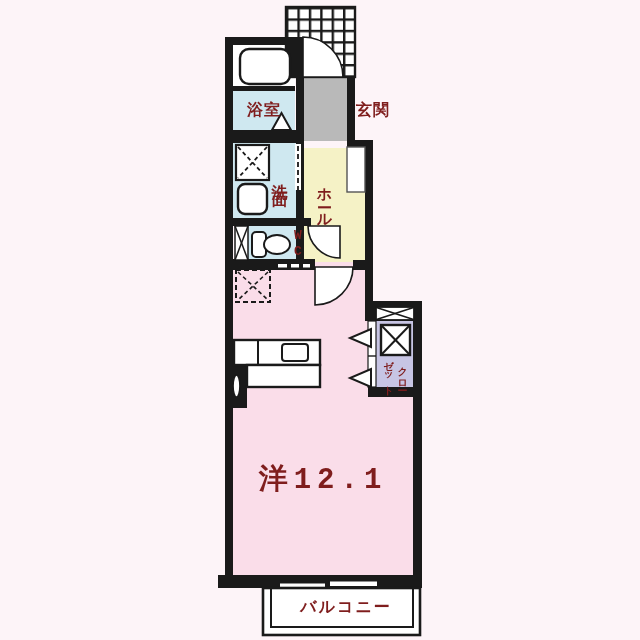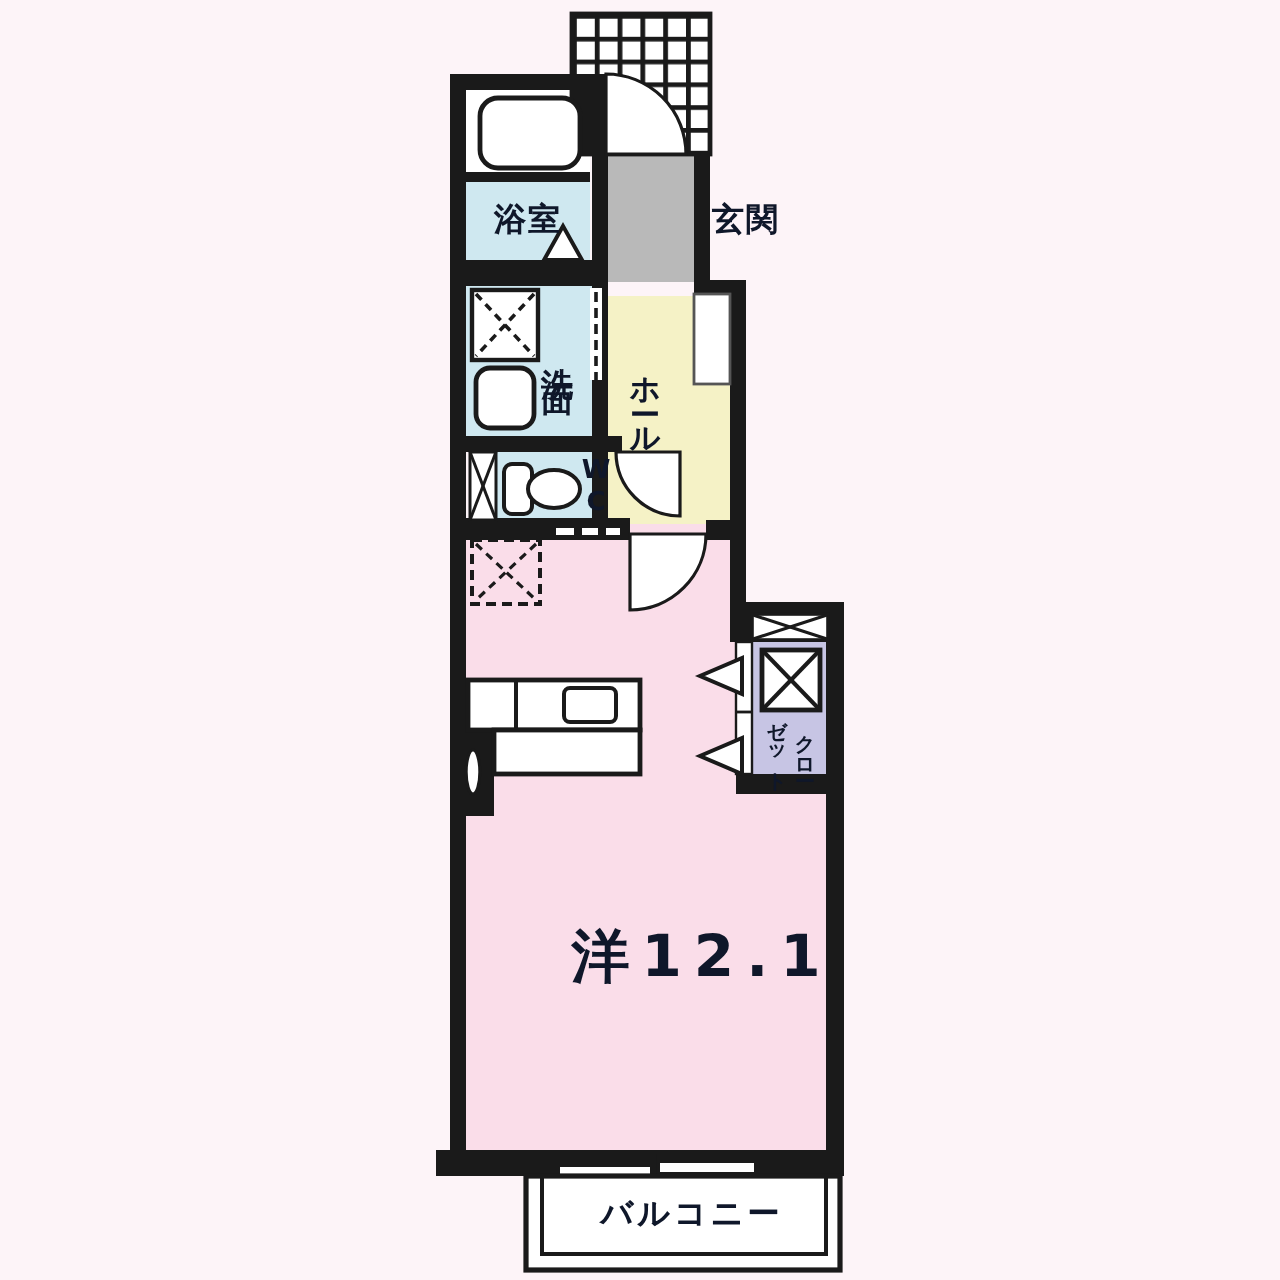--- a/index.html
+++ b/index.html
@@ -1,28 +1,28 @@
 <!DOCTYPE html>
 <html><head>
 <meta charset="utf-8">
 <style>
   html,body{margin:0;padding:0;}
   body{background:#fdf4f8;font-family:"DejaVu Sans",sans-serif;}
   .canvas{position:relative;width:640px;height:640px;background:#fdf4f8;overflow:hidden;}
   .canvas svg{position:absolute;left:0;top:0;}
-  .lbl{position:absolute;color:#0f172a;font-weight:bold;display:flex;align-items:center;justify-content:center;white-space:nowrap;}
+  .lbl{position:absolute;color:#7f1d1d;font-weight:bold;display:flex;align-items:center;justify-content:center;white-space:nowrap;font-family:Liberation Mono, monospace;}
   .lbl-h{text-align:center;}
   .lbl-v{writing-mode:vertical-rl;}
   .lbl-upright{writing-mode:vertical-rl;text-orientation:upright;}
   .bath-label{left:231px;top:100px;width:66px;height:20px;font-size:16px;letter-spacing:1px;}
   .entrance-label{left:301px;top:100px;width:48px;height:20px;font-size:16px;letter-spacing:1px;margin-left:48px;}
   .hall-label{left:311px;top:150px;width:22px;height:102px;font-size:15px;letter-spacing:4px;}
   .wash-label{left:268px;top:146px;width:20px;height:68px;font-size:16px;letter-spacing:9px;}
   .wc-label{left:289px;top:228px;width:18px;height:32px;font-size:13px;letter-spacing:1px;}
-  .room-label{left:233px;top:460px;width:180px;height:38px;font-size:29px;letter-spacing:6px;padding-left:28px;}
+  .room-label{left:233px;top:460px;width:180px;height:38px;font-size:29px;letter-spacing:6px;}
   .closet-col-right{left:394px;top:356px;width:14px;height:34px;font-size:10px;letter-spacing:1px;}
   .closet-col-left{left:380px;top:356px;width:14px;height:34px;font-size:10px;letter-spacing:1px;}
   .balcony-label{left:271px;top:596px;width:150px;height:22px;font-size:16px;letter-spacing:2px;}
 </style>
 </head>
 <body>
 
 <div class="canvas">
 <svg width="640" height="640" viewBox="0 0 640 640">
   <defs>

